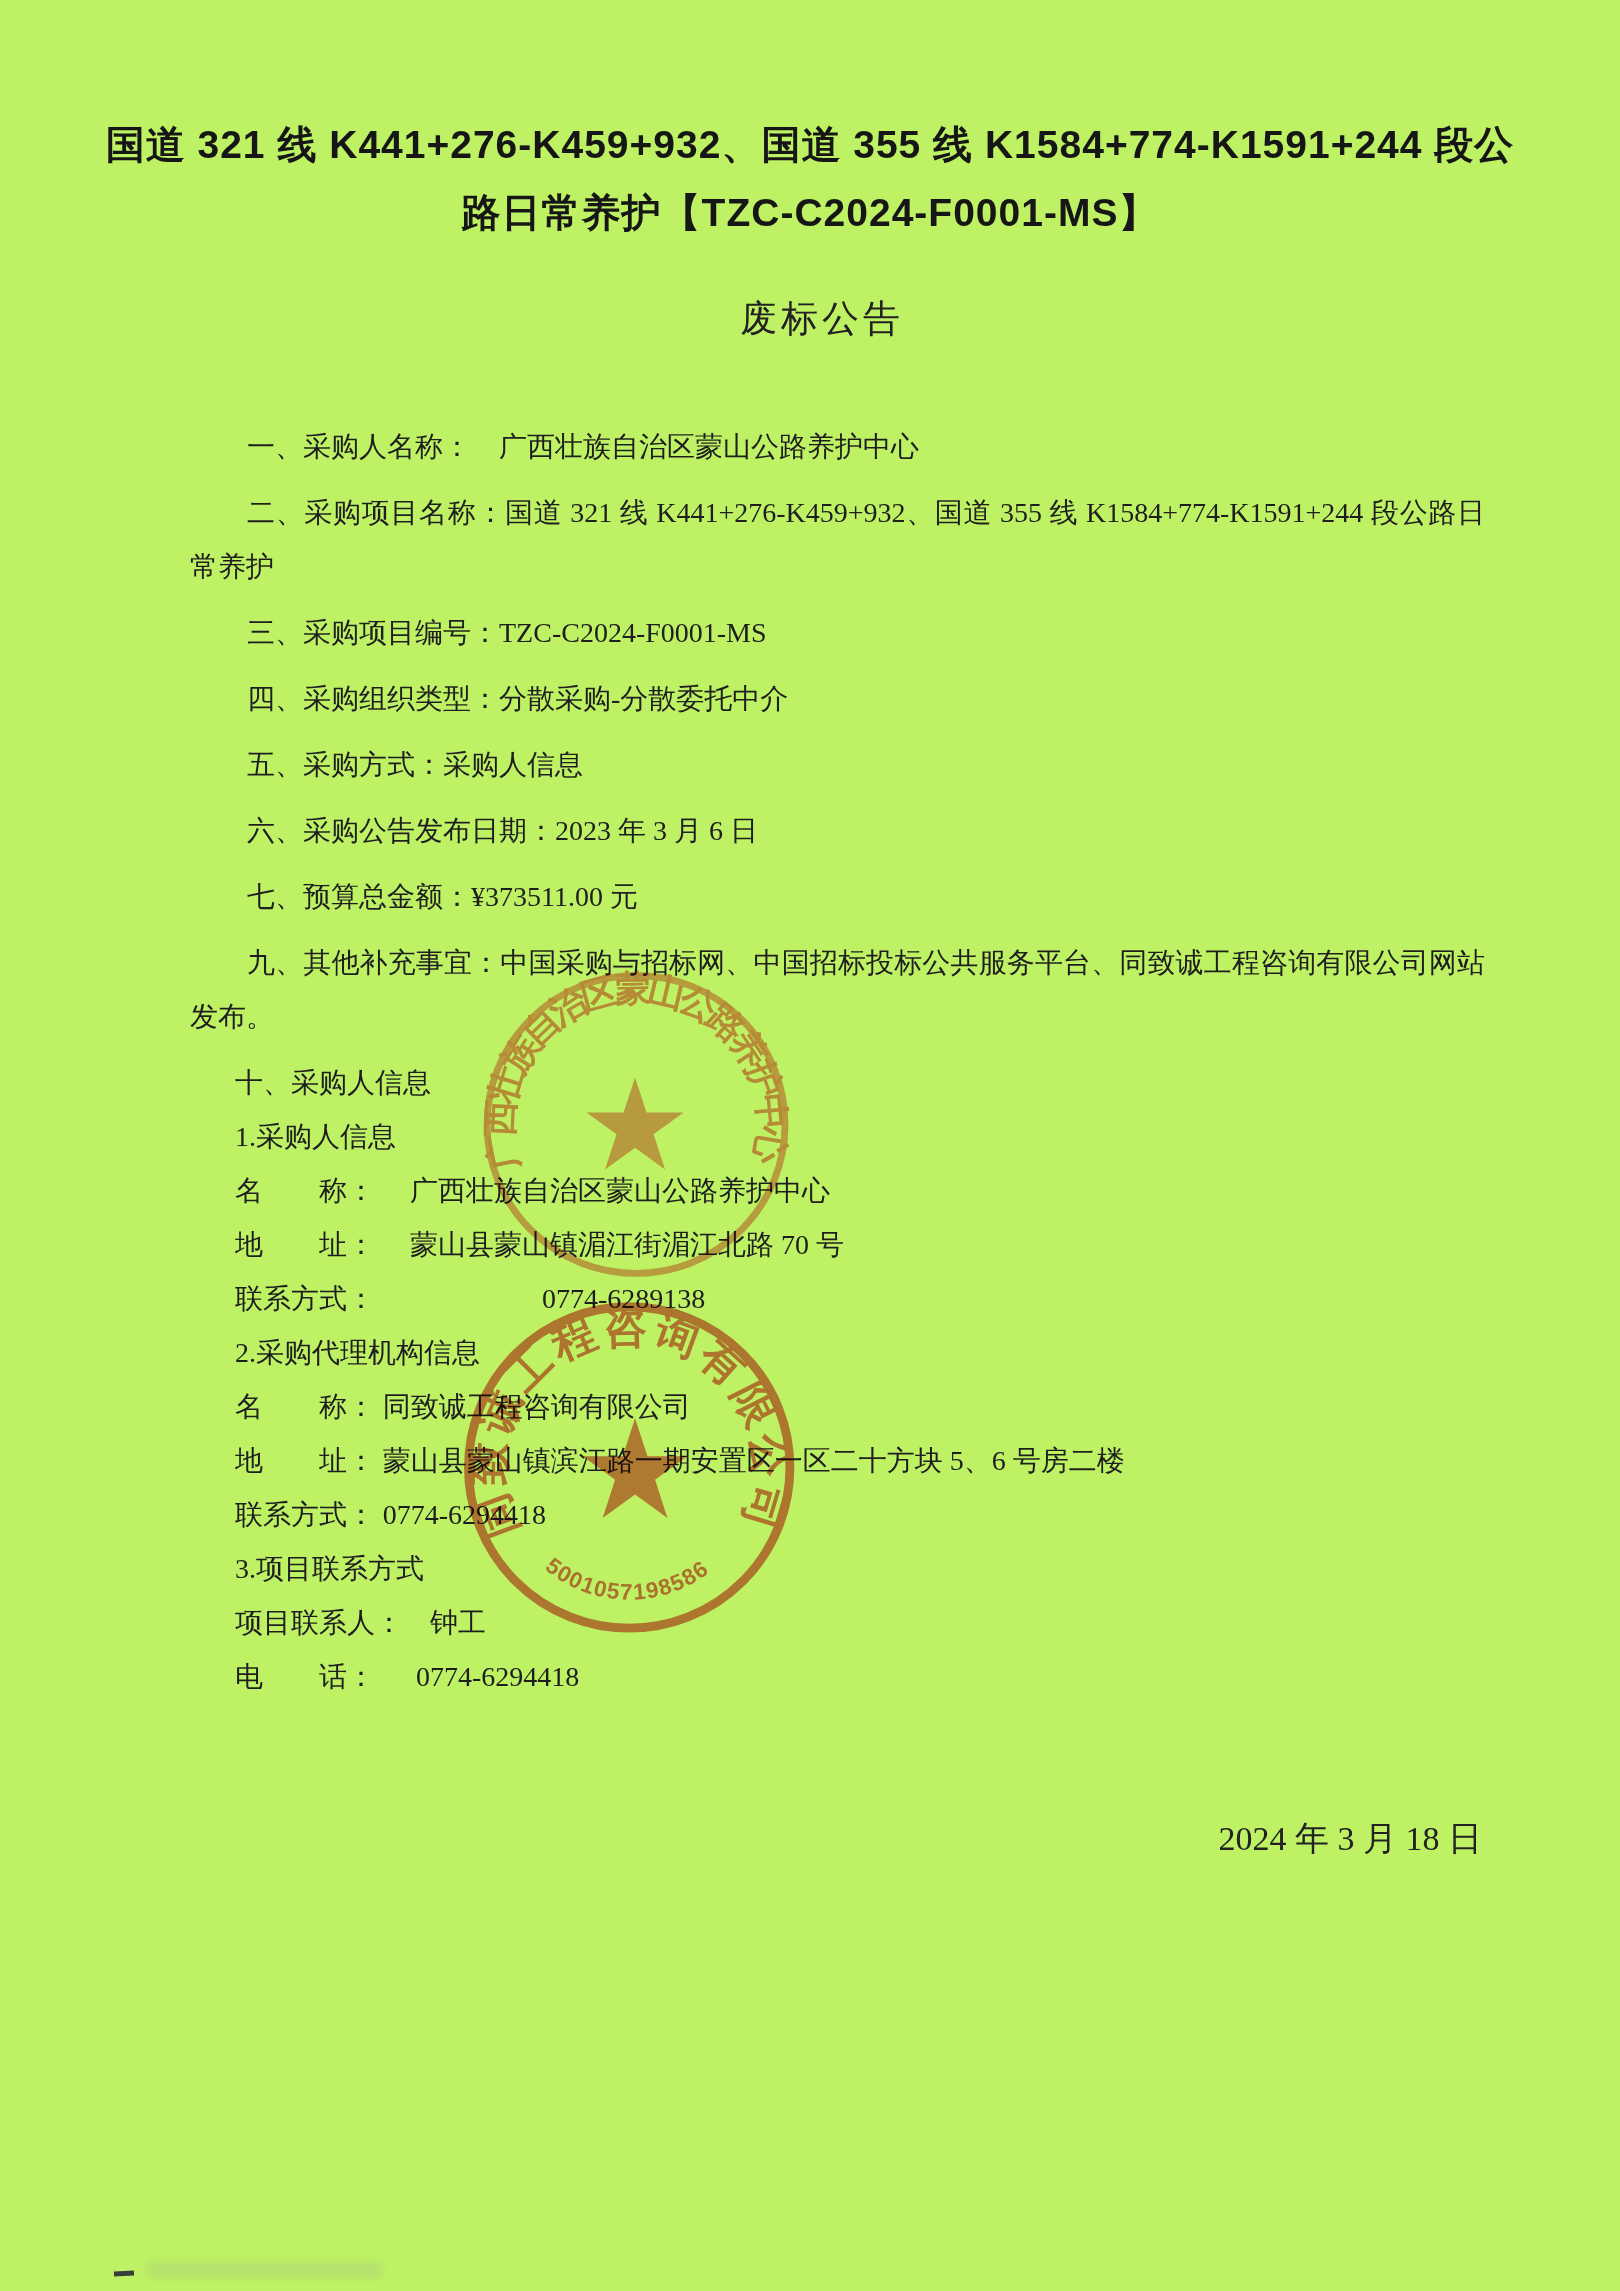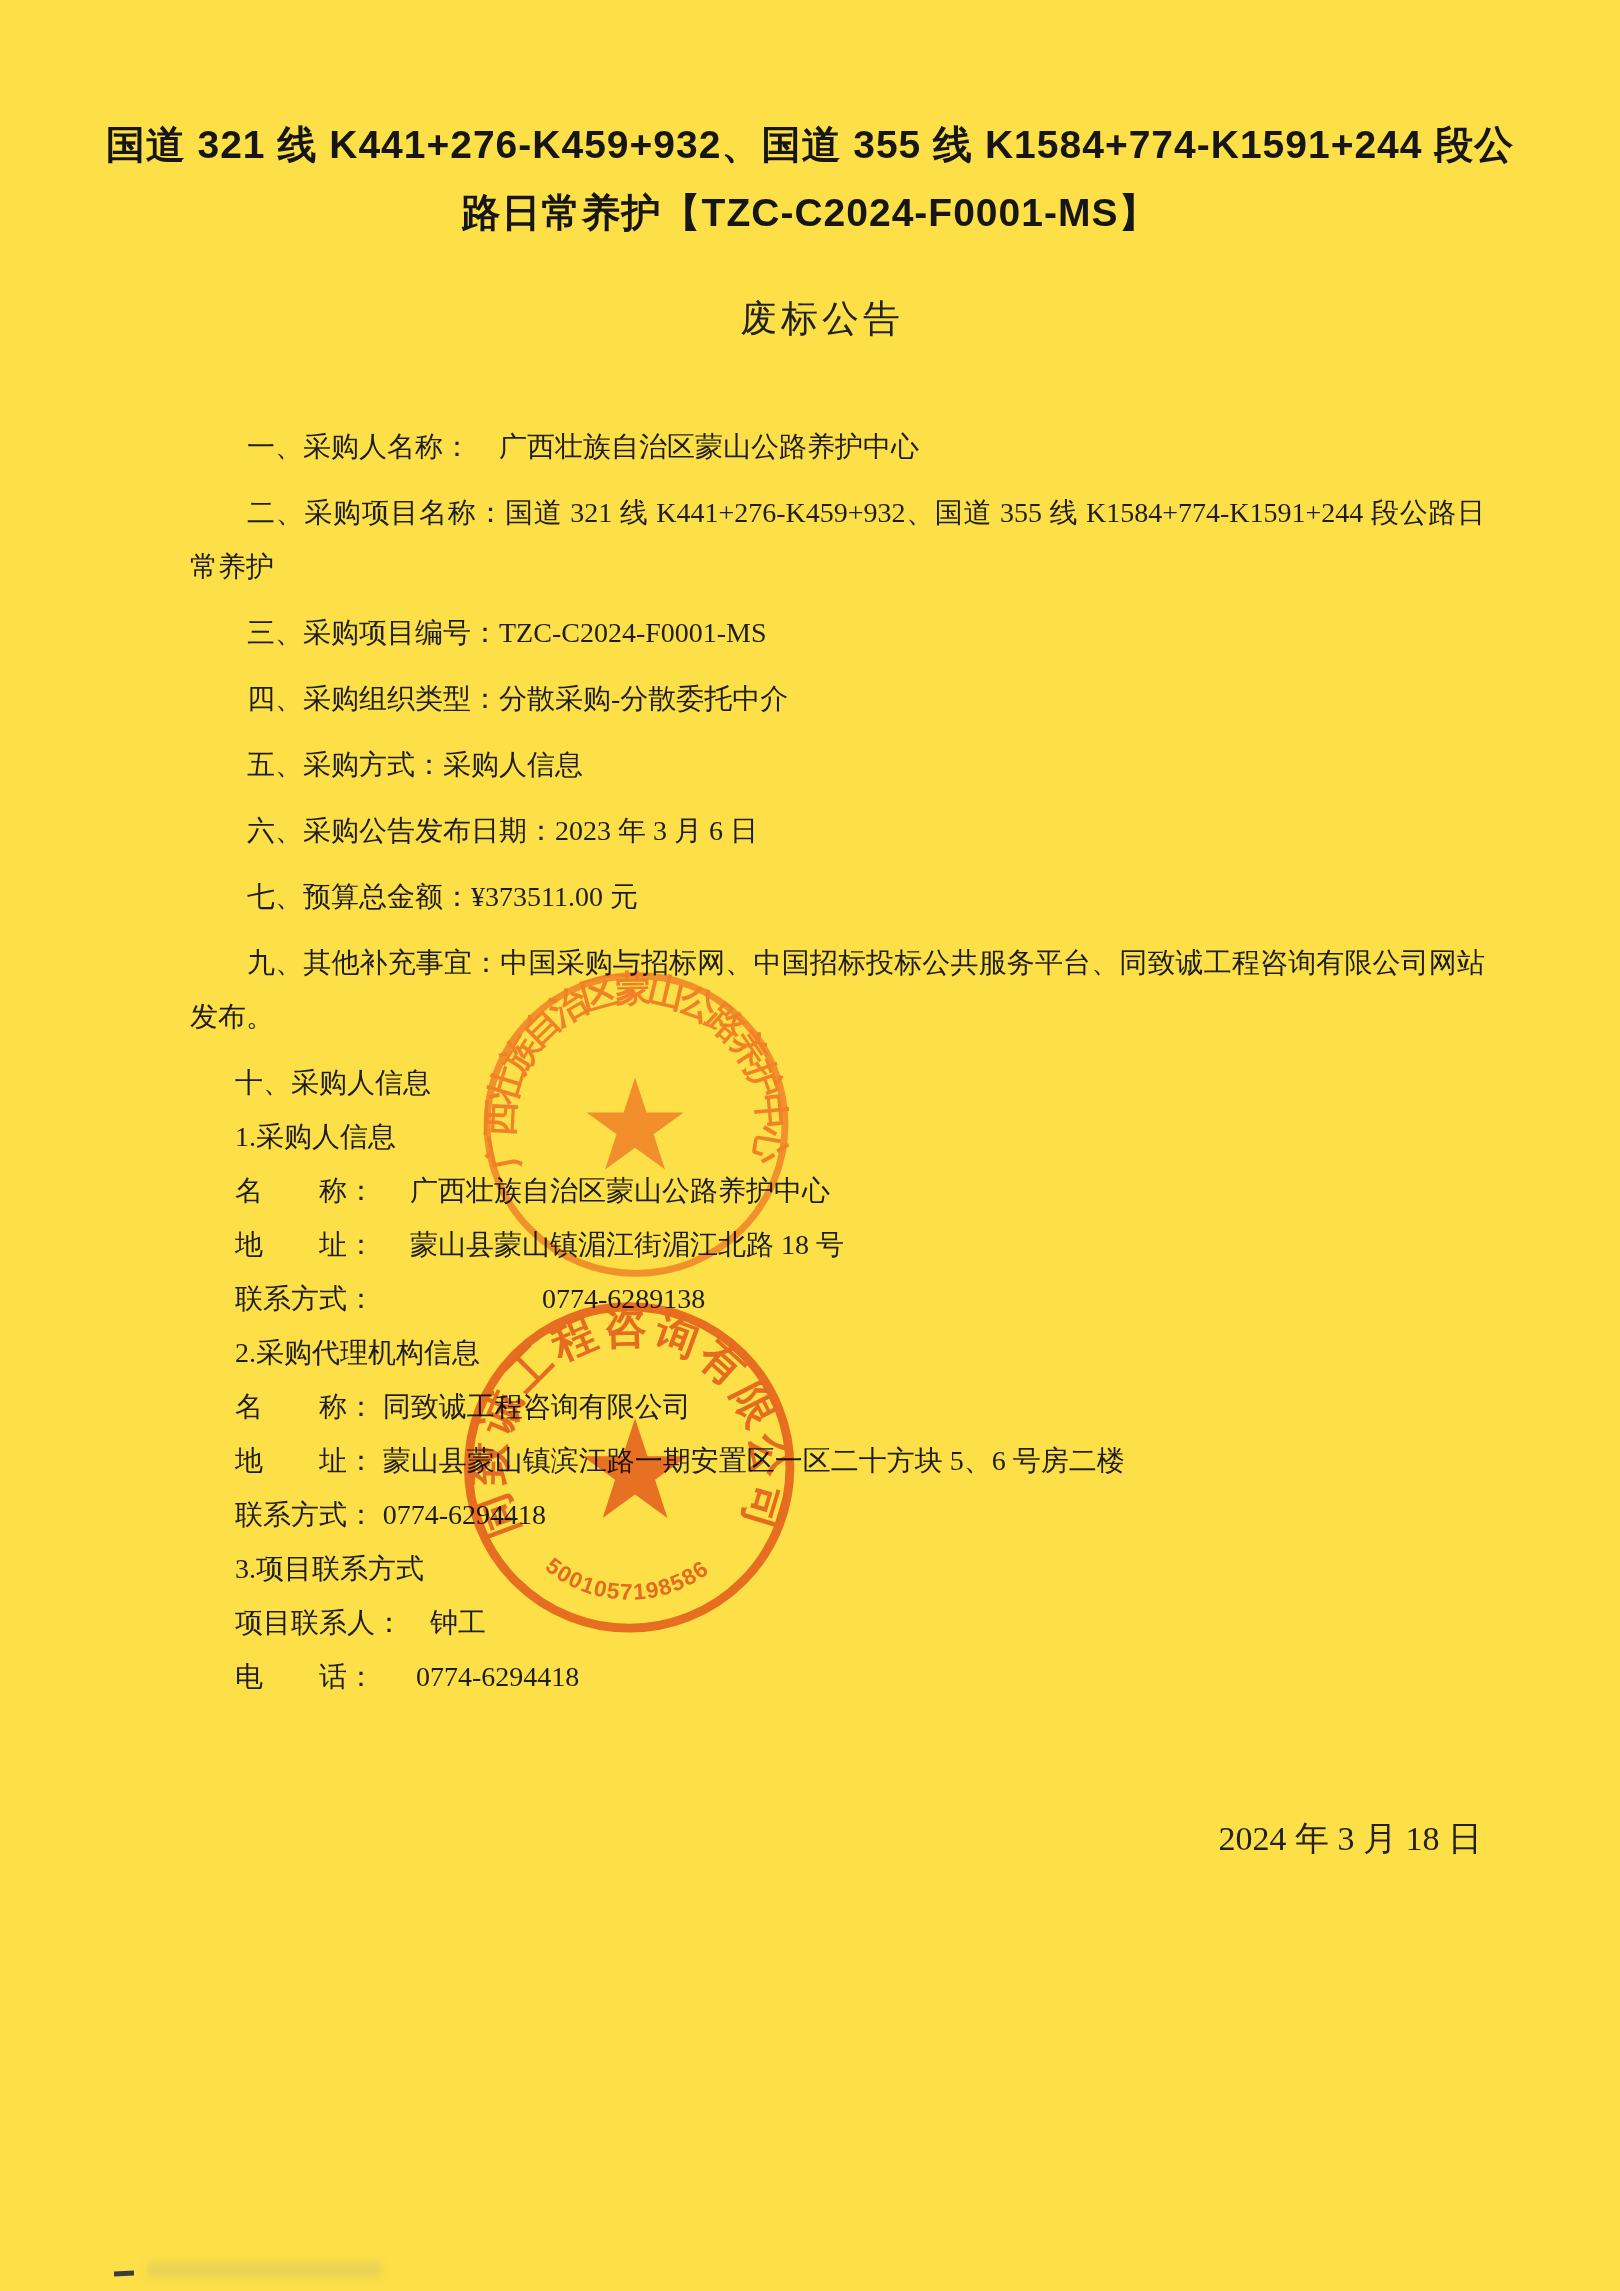--- a/index.html
+++ b/index.html
@@ -1,19 +1,19 @@
 <!DOCTYPE html>
 <html><head>
 <meta charset="utf-8">
 <style>
   html,body{margin:0;padding:0;background:#9a9a9a;}
   .page{
     position:relative;
     width:1620px;height:2292px;
-    background:#fde047;
+    background:#bef264;
     overflow:hidden;
     font-family:"Liberation Serif","DejaVu Serif",serif;
     color:#1e1e1e;
   }
   .title-line{
     position:absolute;left:0;width:100%;
     text-align:center;
     font-family:"Liberation Sans","DejaVu Sans",sans-serif;
     font-weight:700;
     font-size:39px;line-height:57px;
@@ -94,21 +94,21 @@
     <p class="item">四、采购组织类型：分散采购-分散委托中介</p>
     <p class="item">五、采购方式：采购人信息</p>
     <p class="item">六、采购公告发布日期：2023 年 3 月 6 日</p>
     <p class="item">七、预算总金额：¥373511.00 元</p>
     <p class="item">九、其他补充事宜：中国采购与招标网、中国招标投标公共服务平台、同致诚工程咨询有限公司网站发布。</p>
 
     <p class="contact-line">十、采购人信息</p>
 
     <p class="contact-line">1.采购人信息</p>
     <p class="contact-line gap-md"><span class="lbl">名　　称：</span><span class="val">广西壮族自治区蒙山公路养护中心</span></p>
-    <p class="contact-line gap-md"><span class="lbl">地　　址：</span><span class="val">蒙山县蒙山镇湄江街湄江北路 18 号</span></p>
+    <p class="contact-line gap-md"><span class="lbl">地　　址：</span><span class="val">蒙山县蒙山镇湄江街湄江北路 70 号</span></p>
     <p class="contact-line gap-lg"><span class="lbl">联系方式：</span><span class="val">0774-6289138</span></p>
 
     <p class="contact-line">2.采购代理机构信息</p>
     <p class="contact-line gap-sm"><span class="lbl">名　　称：</span><span class="val">同致诚工程咨询有限公司</span></p>
     <p class="contact-line gap-sm"><span class="lbl">地　　址：</span><span class="val">蒙山县蒙山镇滨江路一期安置区一区二十方块 5、6 号房二楼</span></p>
     <p class="contact-line gap-sm"><span class="lbl">联系方式：</span><span class="val">0774-6294418</span></p>
 
     <p class="contact-line">3.项目联系方式</p>
     <p class="contact-line gap-xs"><span class="lbl">项目联系人：</span><span class="val">钟工</span></p>
     <p class="contact-line gap-tel"><span class="lbl">电　　话：</span><span class="val">0774-6294418</span></p>

